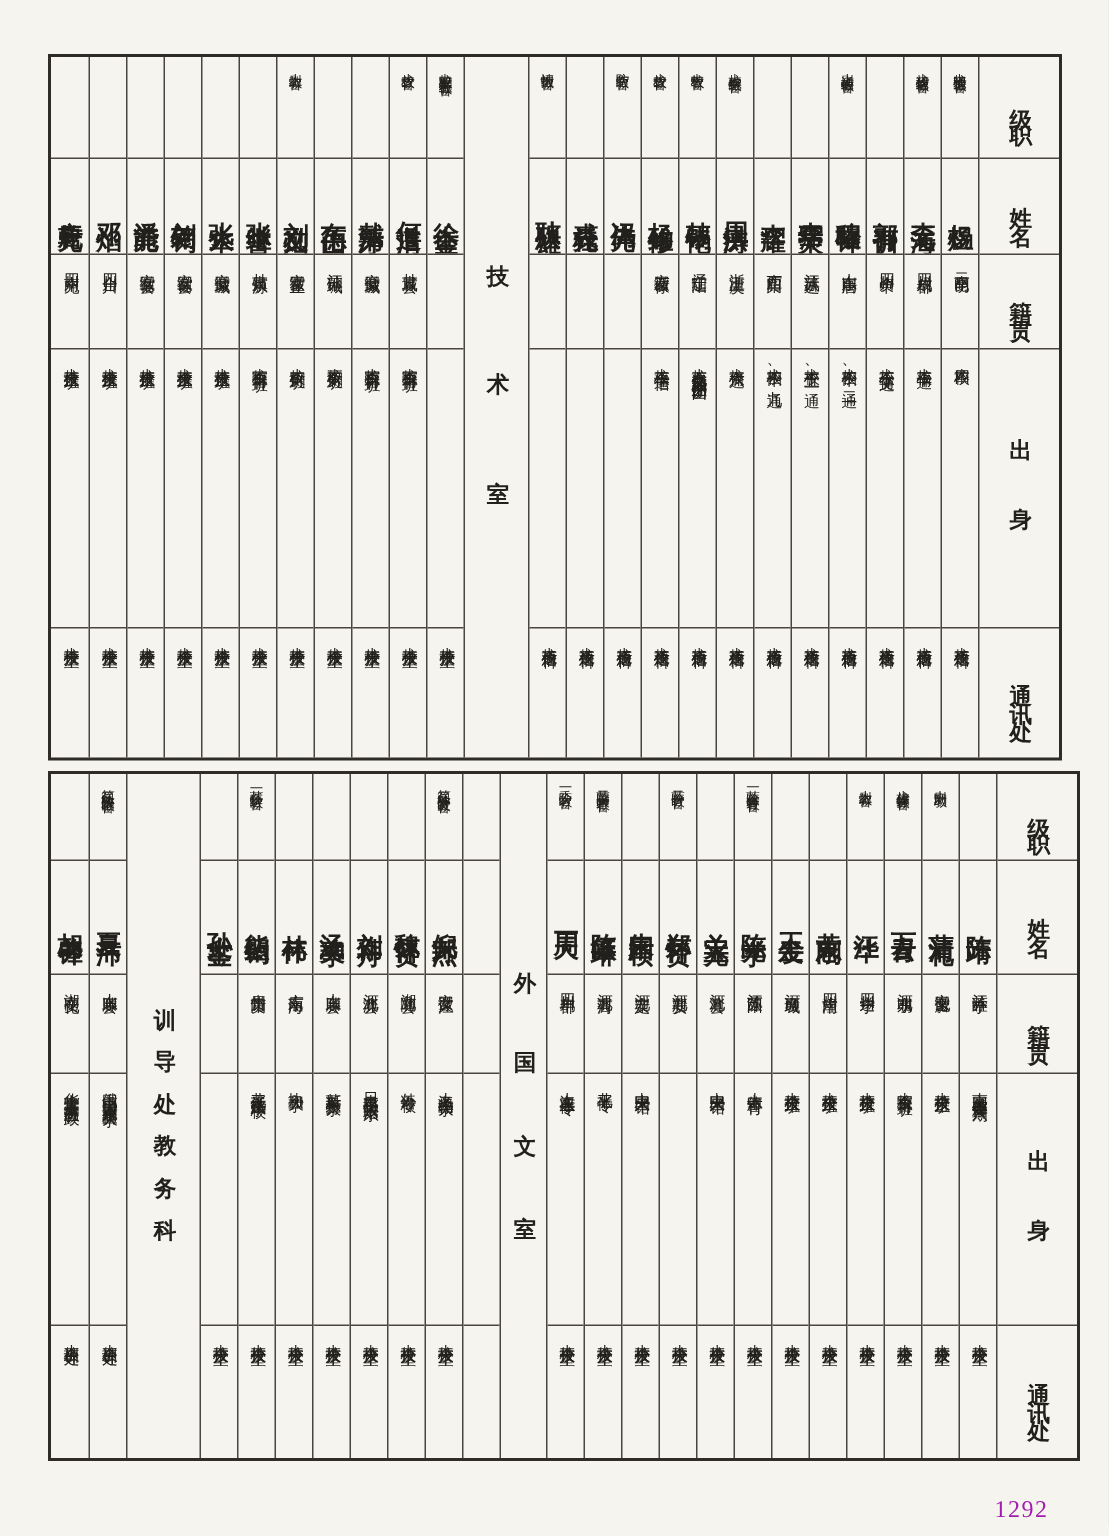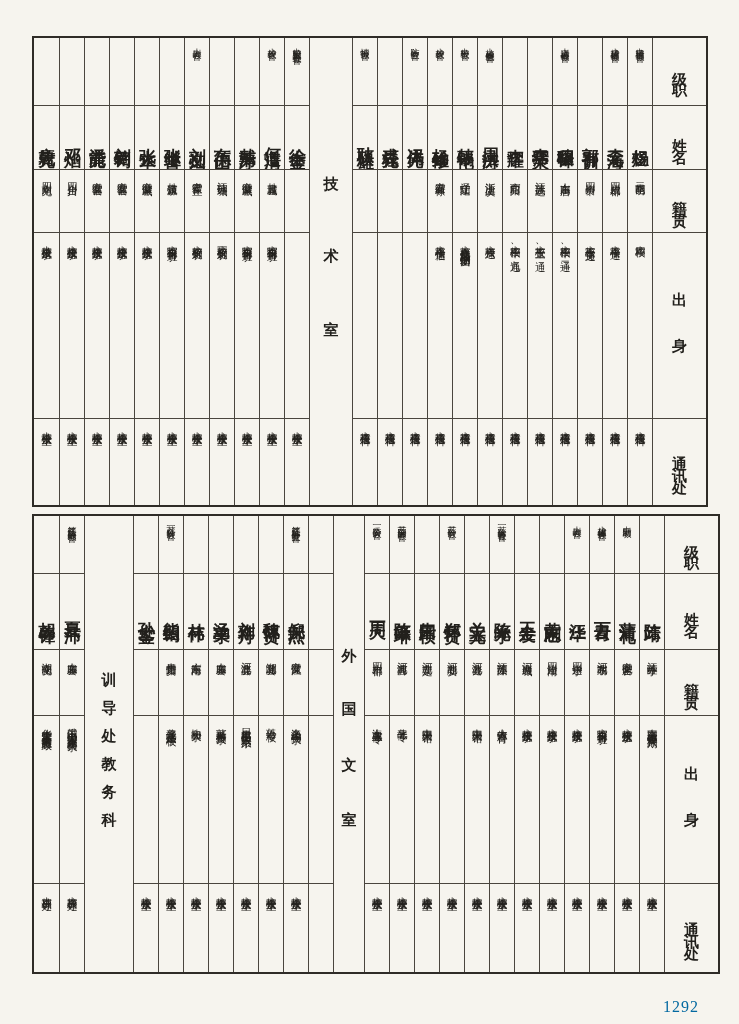--- a/index.html
+++ b/index.html
@@ -51,21 +51,21 @@
   .ls-c{letter-spacing:12px;}
   
   .sec-cell{flex:1;display:flex;align-items:center;justify-content:center;border-bottom:none;}
   .sec-3{width:43px}.sec-4{width:31px}.sec-6{width:49px}
   .sec-text{font-size:15px;font-weight:700;line-height:16px;}
   .sp-3{letter-spacing:72px;}
   .sp-4{letter-spacing:54px;}
   .sp-6{letter-spacing:28px;}
   .page-num{
     position:absolute;top:998px;right:40px;
-    font-size:16px;letter-spacing:1px;color:#0369a1;
+    font-size:16px;letter-spacing:1px;color:#a21caf;
     font-family:"Liberation Serif", serif;
   }
 </style>
 </head>
 <body>
 
 <div class="page">
   <div id="tables-host">
       <div class="table t1">
         <div class="col col-head">

